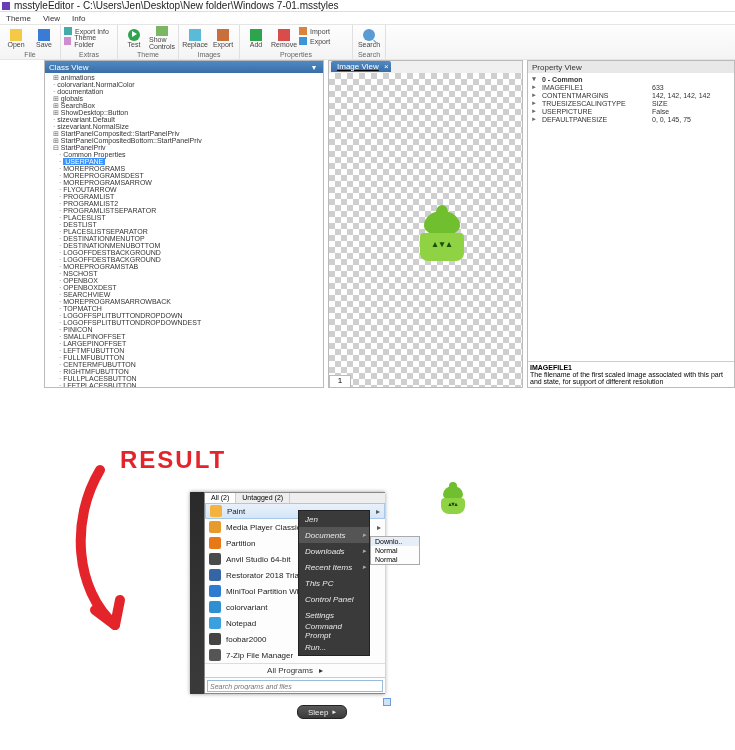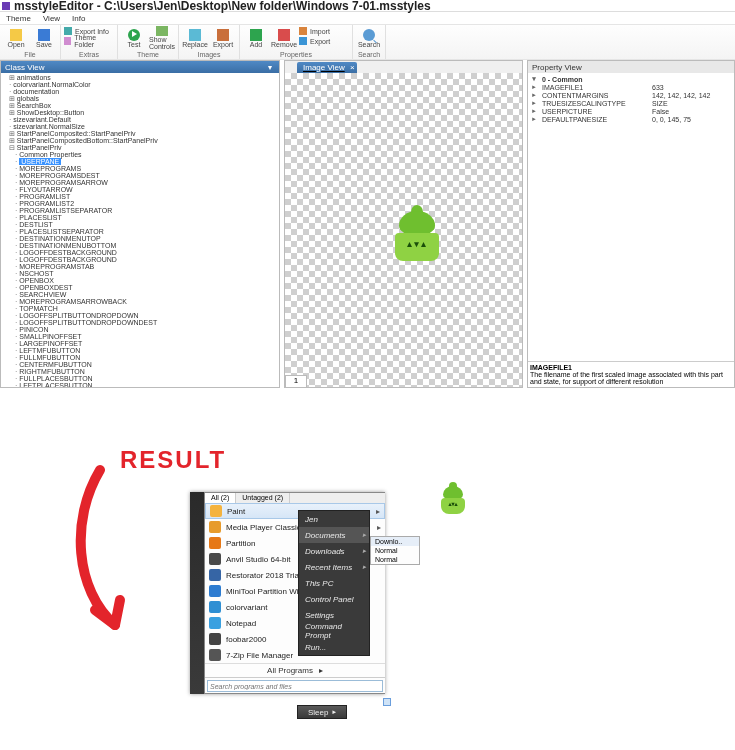--- a/index.html
+++ b/index.html
@@ -15,21 +15,21 @@
   }
   .titlebar {
     height: 12px;
     background: #fff;
     border-bottom: 1px solid #ddd;
     display: flex;
     align-items: center;
     padding-left: 2px;
   }
   .titlebar .icon { width: 8px; height: 8px; background: #6a3cb5; margin-right: 4px; }
-  .titlebar .title { font-size: 12px; color: #222; font-weight: bold; }
+  .titlebar .title { font-size: 10px; color: #222; }
   .menubar {
     height: 12px;
     display: flex;
     align-items: center;
     padding-left: 6px;
     gap: 12px;
     font-size: 8px;
     color: #333;
   }
   .menubar span { cursor: pointer; }
@@ -57,21 +57,21 @@
   .ribbon .btn.sm .ico { width: 8px; height: 8px; }
   .grp-label { font-size: 7px; color: #666; text-align: center; padding-bottom: 1px; }
   .ico.open{background:#f5c946;} .ico.save{background:#3a7bd5;} .ico.test{background:#2da44e;border-radius:50%;position:relative}
   .ico.test::after{content:"";position:absolute;left:4px;top:2px;border-left:5px solid #fff;border-top:3px solid transparent;border-bottom:3px solid transparent;}
   .ico.show{background:#7bb662;} .ico.replace{background:#5bbad5;} .ico.add{background:#2da44e;} .ico.remove{background:#d94c4c;}
   .ico.search{background:#5a9bd4;border-radius:50%;position:relative}
   .ico.search::after{content:"";position:absolute;width:4px;height:1px;background:#5a9bd4;right:-2px;bottom:-1px;transform:rotate(45deg);}
   .ico.exportinfo{background:#4aa;} .ico.theme{background:#d08cd0;} .ico.export{background:#c96f3b;}
   .ico.import{background:#d9843d;} .ico.export2{background:#3b95d6;}
 
-  .workspace { display: flex; height: 328px; }
+  .workspace { display: flex; height: 328px; margin-left: 44px; }
   .panel-header {
     height: 12px;
     background: linear-gradient(#4f89c5,#3a6ea5);
     color: #fff;
     font-size: 8px;
     display: flex;
     align-items: center;
     padding: 0 4px;
     justify-content: space-between;
   }
@@ -79,21 +79,21 @@
   .classview { width: 280px; border: 1px solid #bbb; display:flex;flex-direction:column; }
   .tree { overflow: auto; flex:1; padding: 1px 2px; font-size: 7px; line-height: 7px; color:#333; }
   .tree .n { white-space: nowrap; }
   .tree .lvl0{padding-left:6px;} .tree .lvl1{padding-left:12px;}
   .tree .sel { background: #3a93ff; color:#fff; display:inline-block; padding:0 2px; }
   .tree .dash::before{content:"· ";color:#888;}
   .tree .plus::before{content:"⊞ ";color:#666;font-size:7px;}
   .tree .minus::before{content:"⊟ ";color:#666;font-size:7px;}
 
   .imageview { flex:1; border:1px solid #bbb; margin-left:4px; display:flex;flex-direction:column;background:#fff;position:relative; }
-  .imageview .tabrow { height:12px;display:flex;align-items:center;padding-left:12px;background:#f0f0f0;text-decoration:underline; }
+  .imageview .tabrow { height:12px;display:flex;align-items:flex-start;padding-left:2px;background:#f0f0f0;text-decoration:underline; }
   .imageview .tabrow .tab { background:linear-gradient(#4f89c5,#3a6ea5);color:#fff;font-size:8px;padding:1px 12px 1px 6px;border-radius:2px 2px 0 0;position:relative;cursor:pointer; }
   .imageview .tabrow .tab .x{position:absolute;right:2px;top:1px;font-size:8px;}
   .canvas-area{flex:1;position:relative;overflow:hidden;}
   .checker{position:absolute;inset:0;background:
     repeating-conic-gradient(#cfcfcf 0 25%,#ffffff 0 50%) 0 0/12px 12px;}
   .cupcake{position:absolute;left:42%;top:42%;width:64px;height:64px;}
   .cup-body{position:absolute;bottom:8px;left:10px;width:44px;height:28px;background:#8fd243;border-radius:4px 4px 8px 8px;}
   .cup-body .face{position:absolute;width:100%;text-align:center;top:6px;font-size:9px;color:#1a4f0a;font-weight:bold;}
   .cup-top{position:absolute;top:6px;left:14px;width:36px;height:24px;background:#6fbf2f;border-radius:50% 50% 40% 40%/60% 60% 40% 40%;}
   .cup-tip{position:absolute;top:0;left:26px;width:12px;height:14px;background:#6fbf2f;border-radius:50% 50% 20% 20%;}
@@ -123,21 +123,21 @@
   .sm-item .ic{width:12px;height:12px;margin-right:5px;border-radius:2px;}
   .sm-item .arrow{position:absolute;right:4px;color:#555;font-size:8px;}
   .sm-item.hover{background:linear-gradient(#e8f1fb,#d6e6f7);border:1px solid #a8c8e8;align-items:center;}
   .sm-all{height:14px;display:flex;align-items:center;justify-content:center;font-size:8px;color:#333;border-top:1px solid #ddd;cursor:pointer;}
   .sm-search{height:16px;padding:2px;border-top:1px solid #ccc;}
   .sm-search input{width:100%;height:12px;font-size:7px;font-style:italic;border:1px solid #9bbcd8;padding:0 2px;}
   .sm-right{position:absolute;left:298px;top:80px;width:72px;background:#3a3a3a;color:#e8e8e8;border:1px solid #222;font-style:italic;}
   .sm-r-item{height:16px;display:flex;align-items:center;padding:0 6px;font-size:8px;cursor:pointer;position:relative;}
   .sm-r-item.hover{background:#555;}
   .sm-r-item .arrow{position:absolute;right:3px;color:#aaa;font-size:7px;}
-  .sm-power{position:absolute;left:297px;top:275px;width:50px;height:14px;background:linear-gradient(#5a5a5a,#3a3a3a);color:#eee;font-size:8px;display:flex;align-items:center;justify-content:center;border:1px solid #222;border-radius:0;cursor:pointer;}
+  .sm-power{position:absolute;left:297px;top:275px;width:50px;height:14px;background:linear-gradient(#5a5a5a,#3a3a3a);color:#eee;font-size:8px;display:flex;align-items:center;justify-content:center;border:1px solid #222;border-radius:6px;cursor:pointer;}
   .sm-power .dd{margin-left:4px;font-size:7px;}
   .flyout{position:absolute;left:370px;top:106px;width:50px;background:#fdfdfd;border:1px solid #aaa;font-size:7px;}
   .flyout .fi{height:9px;display:flex;align-items:center;padding:0 4px;cursor:pointer;}
   .flyout .fi:first-child{background:#e6eef8;}
   .taskbar-hint{position:absolute;left:383px;top:268px;width:8px;height:8px;border:1px solid #6a9edc;background:#cfe3f7;}
   .cupcake-small{position:absolute;left:246px;top:-8px;width:34px;height:34px;}
   .cupcake-small .cup-body{bottom:4px;left:5px;width:24px;height:16px;}
   .cupcake-small .cup-body .face{top:2px;font-size:6px;}
   .cupcake-small .cup-top{top:2px;left:7px;width:20px;height:14px;}
   .cupcake-small .cup-tip{top:-2px;left:13px;width:8px;height:8px;}

